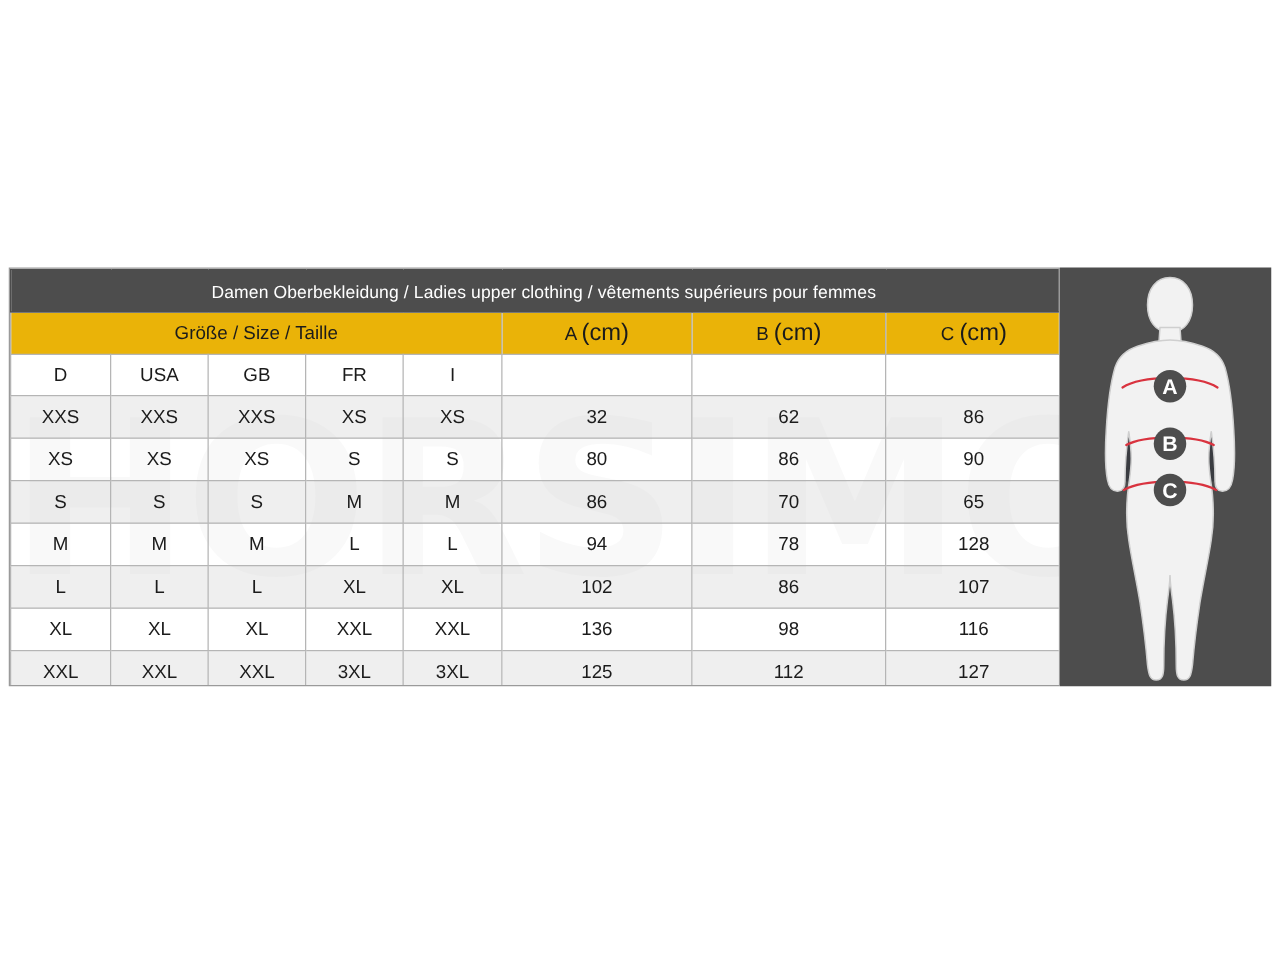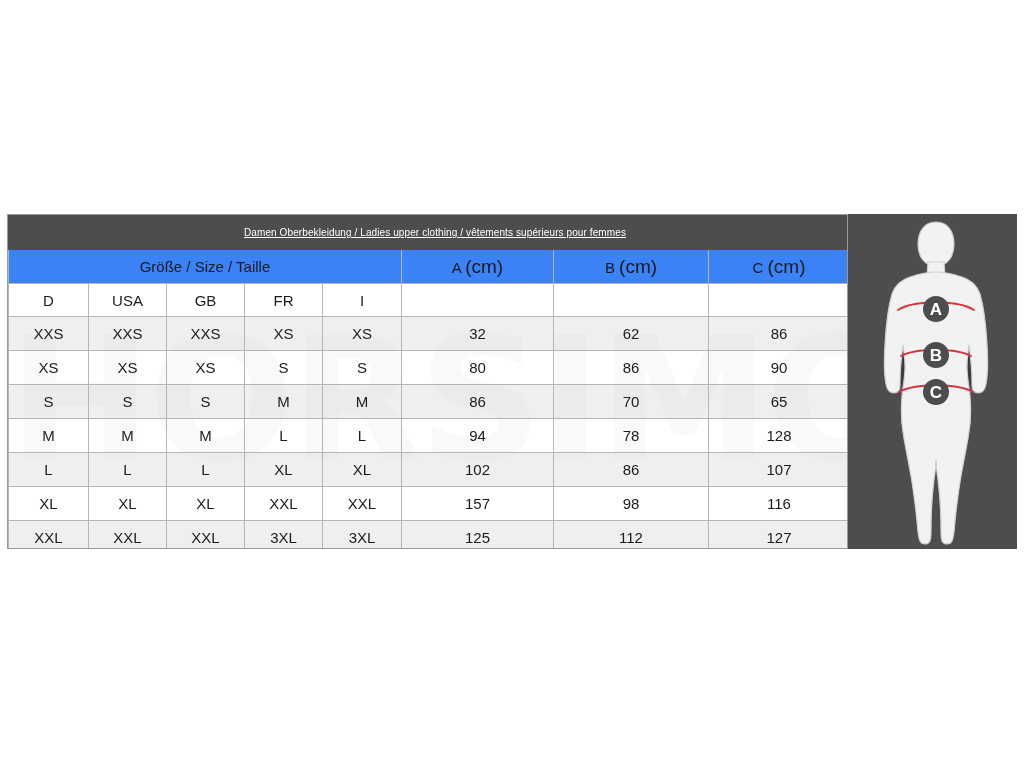--- a/index.html
+++ b/index.html
@@ -82,32 +82,31 @@
     font-weight: 400;
     padding: 0;
     background-clip: padding-box;
   }
 
   
   .title-bar {
     background: #4d4d4d !important;
     color: #ffffff;
     font-weight: 700;
-    font-size: 10px;
+    font-size: 14px;
     letter-spacing: 0.1px;
     height: 33px;
     text-align: center;
     padding-left: 12px !important;
     border-color: #4d4d4d !important;
-    text-decoration: underline;
   }
 
   
   .group-head {
-    background: #3b82f6;
+    background: #eab308;
     font-weight: 700;
     font-size: 15px;
     height: 33px;
     color: #1b1b1b;
   }
   .group-head .unit {
     font-weight: 400;
     font-size: 19px;
   }
 
@@ -256,21 +255,21 @@
               <td>102</td>
               <td>86</td>
               <td>107</td>
             </tr>
             <tr class="data-row row-even">
               <td>XL</td>
               <td>XL</td>
               <td>XL</td>
               <td>XXL</td>
               <td>XXL</td>
-              <td>157</td>
+              <td>136</td>
               <td>98</td>
               <td>116</td>
             </tr>
             <tr class="data-row row-odd">
               <td>XXL</td>
               <td>XXL</td>
               <td>XXL</td>
               <td>3XL</td>
               <td>3XL</td>
               <td>125</td>

